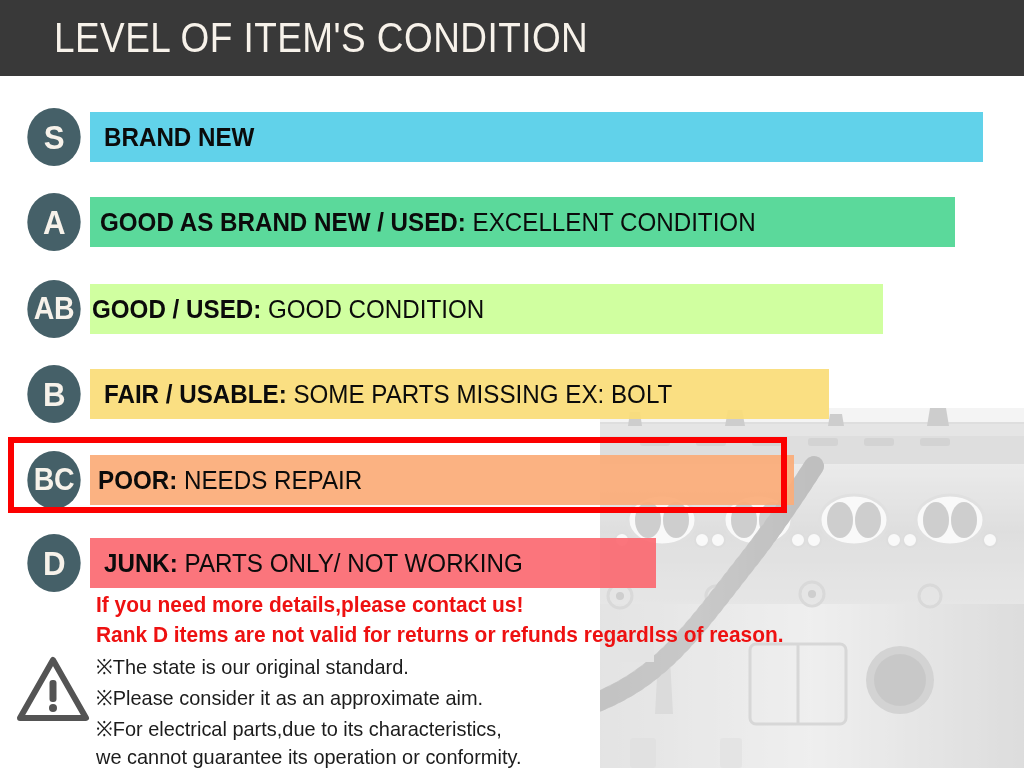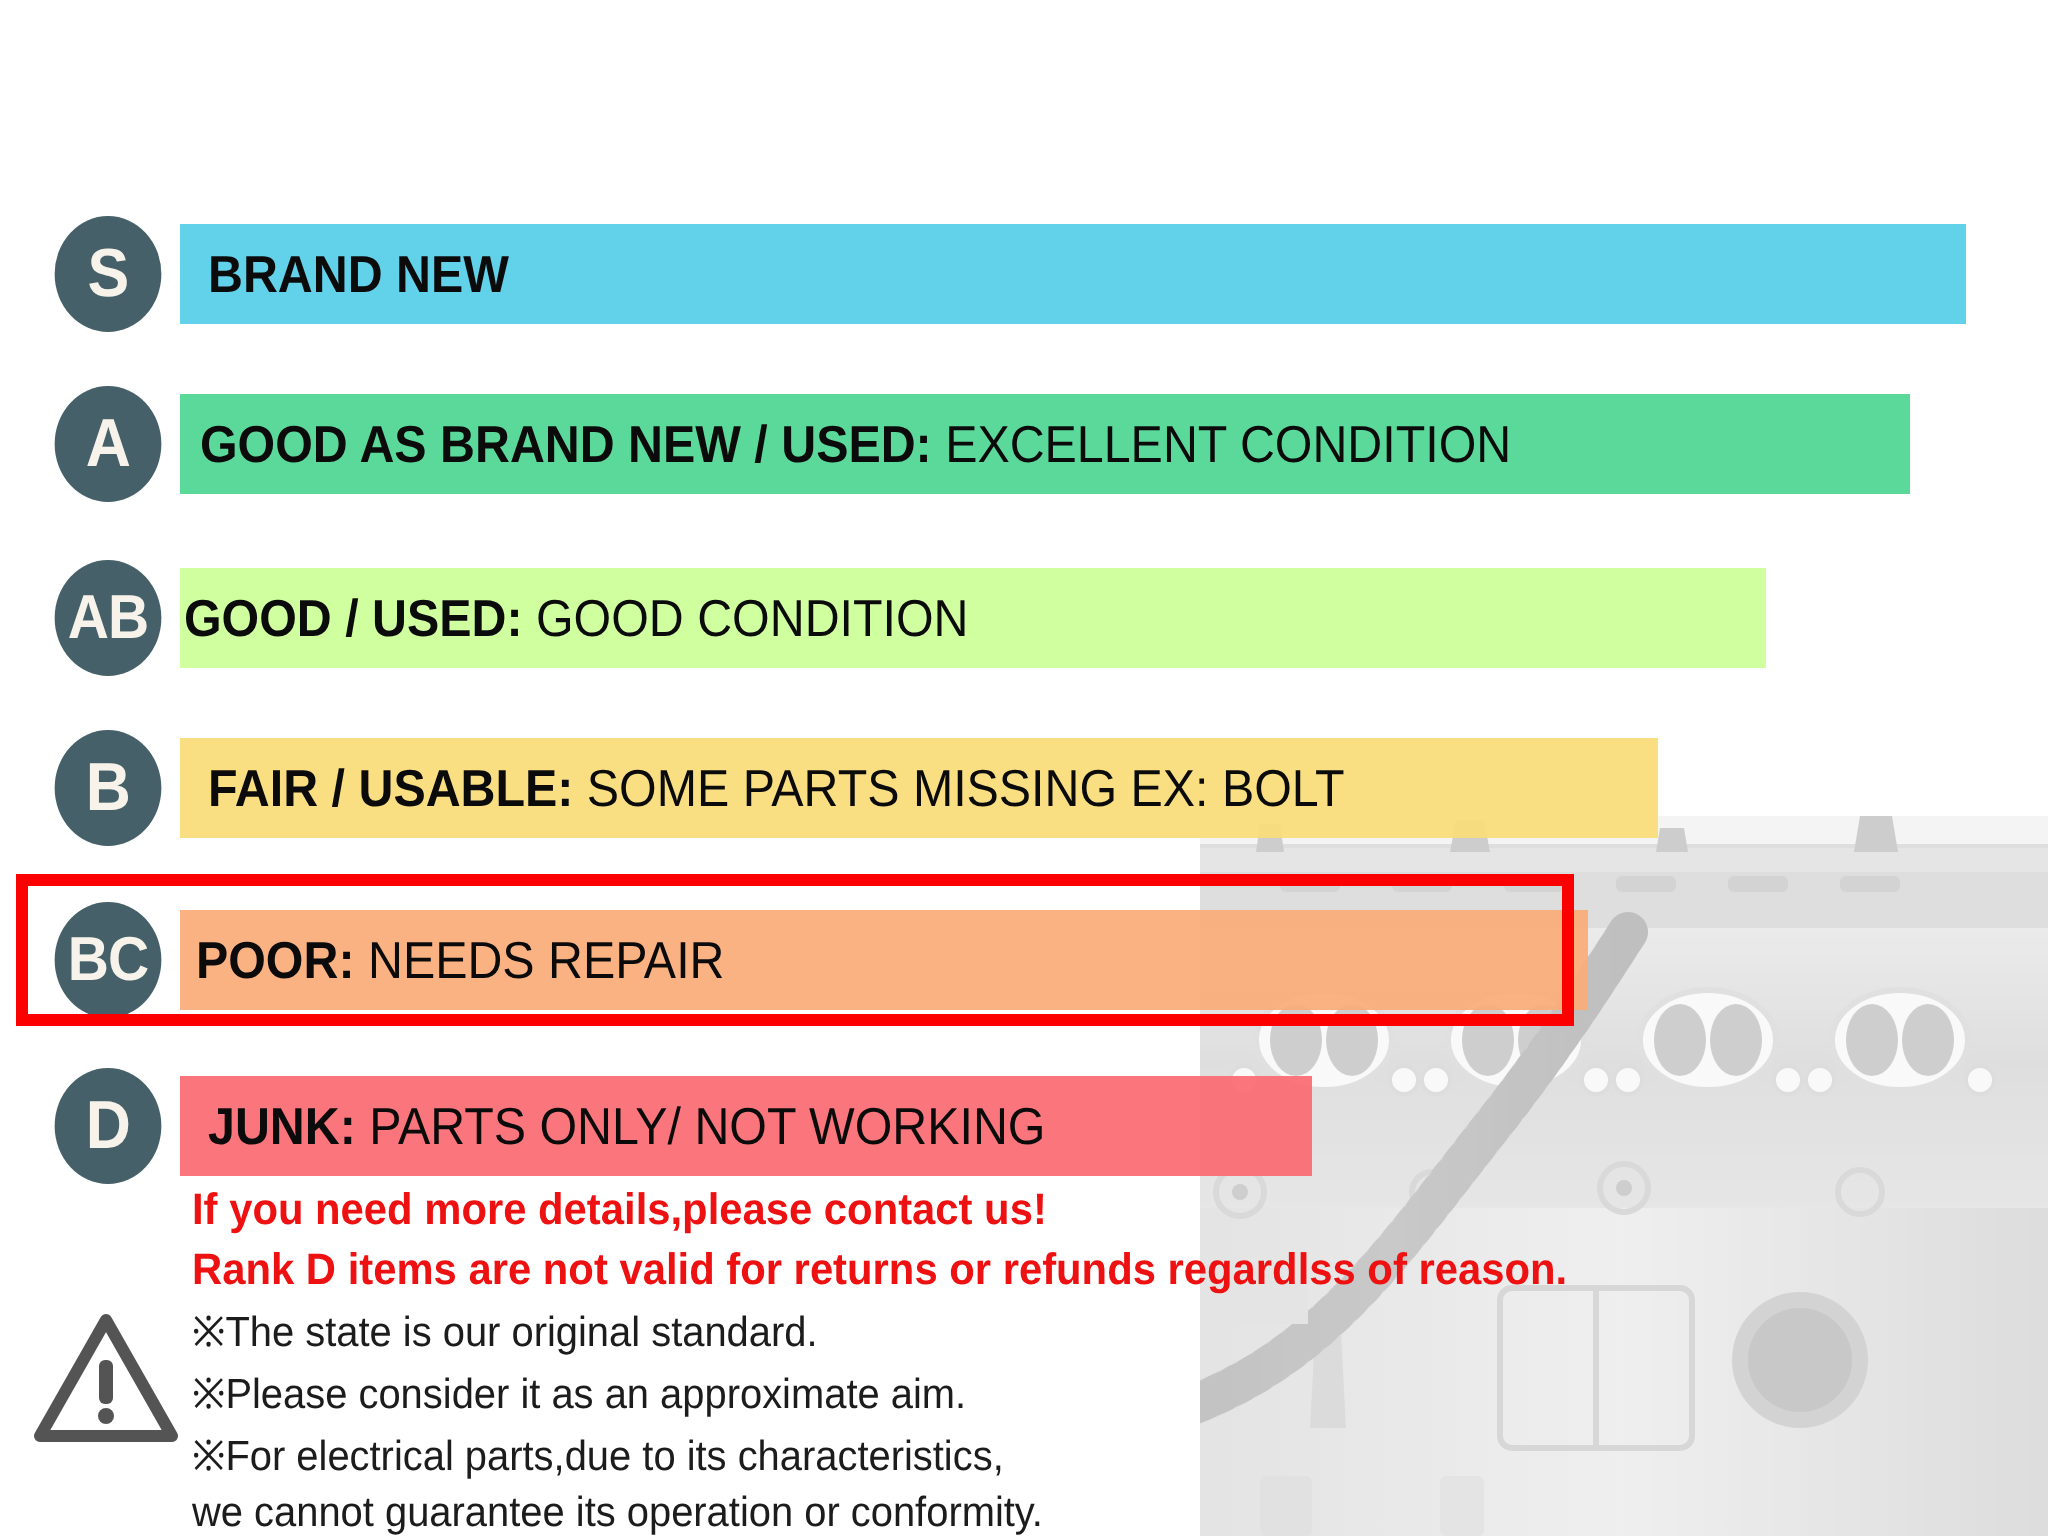--- a/index.html
+++ b/index.html
@@ -263,20 +263,23 @@
     <path d="M58 250 l12 0 l3 56 l-18 0 z" fill="#b0b0b0"></path>
 
     <path d="M-20 300 C 60 276, 96 218, 150 150 C 178 114, 196 86, 214 58" fill="none" stroke="url(#hose)" stroke-width="20" stroke-linecap="round"></path>
     <path d="M-20 300 C 60 276, 96 218, 150 150 C 178 114, 196 86, 214 58" fill="none" stroke="#5f5f5f" stroke-width="20" stroke-linecap="round" stroke-dasharray="3 7" opacity="0.55"></path>
 
     <path d="M-10 232 l64 0 l0 22 l-64 0 z" fill="#c8c8c8"></path>
     <rect x="30" y="330" width="26" height="30" rx="3" fill="#c0c0c0"></rect>
     <rect x="120" y="330" width="22" height="30" rx="3" fill="#c8c8c8"></rect>
   </svg>
 
+  <div class="header-bar">
+    <div class="header-title">LEVEL OF ITEM'S CONDITION</div>
+  </div>
 
   <div id="rows-container">
       <div class="row" style="top: 112px;">
         <div class="row-bar" style="width: 893px; background: rgb(85, 207, 232);"></div>
         <div class="row-badge" style="background: rgb(69, 96, 104); color: rgb(247, 242, 234);">S</div>
         <div class="row-text" style="left: 104px;"><span class="bold">BRAND NEW</span><span class="reg"></span></div>
       </div>
       <div class="row" style="top: 197px;">
         <div class="row-bar" style="width: 865px; background: rgb(79, 214, 147);"></div>
         <div class="row-badge" style="background: rgb(69, 96, 104); color: rgb(247, 242, 234);">A</div>

